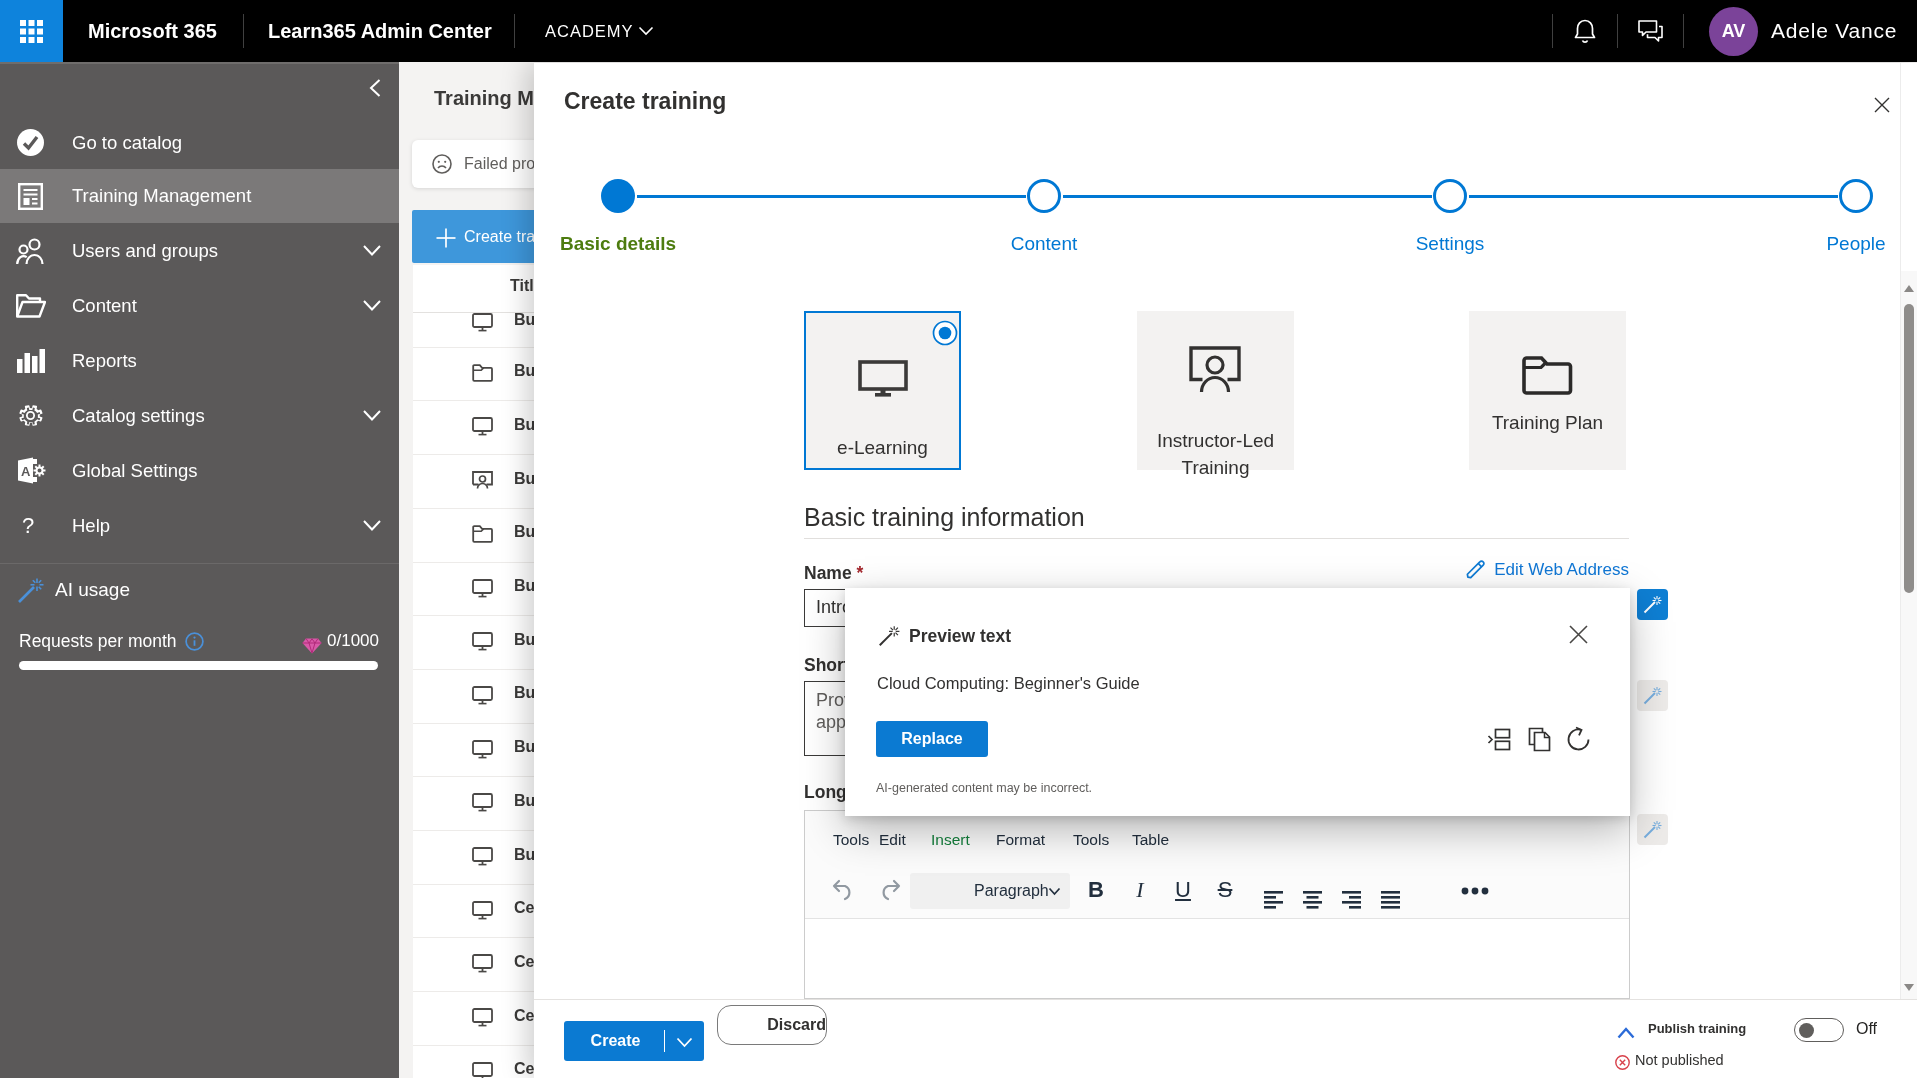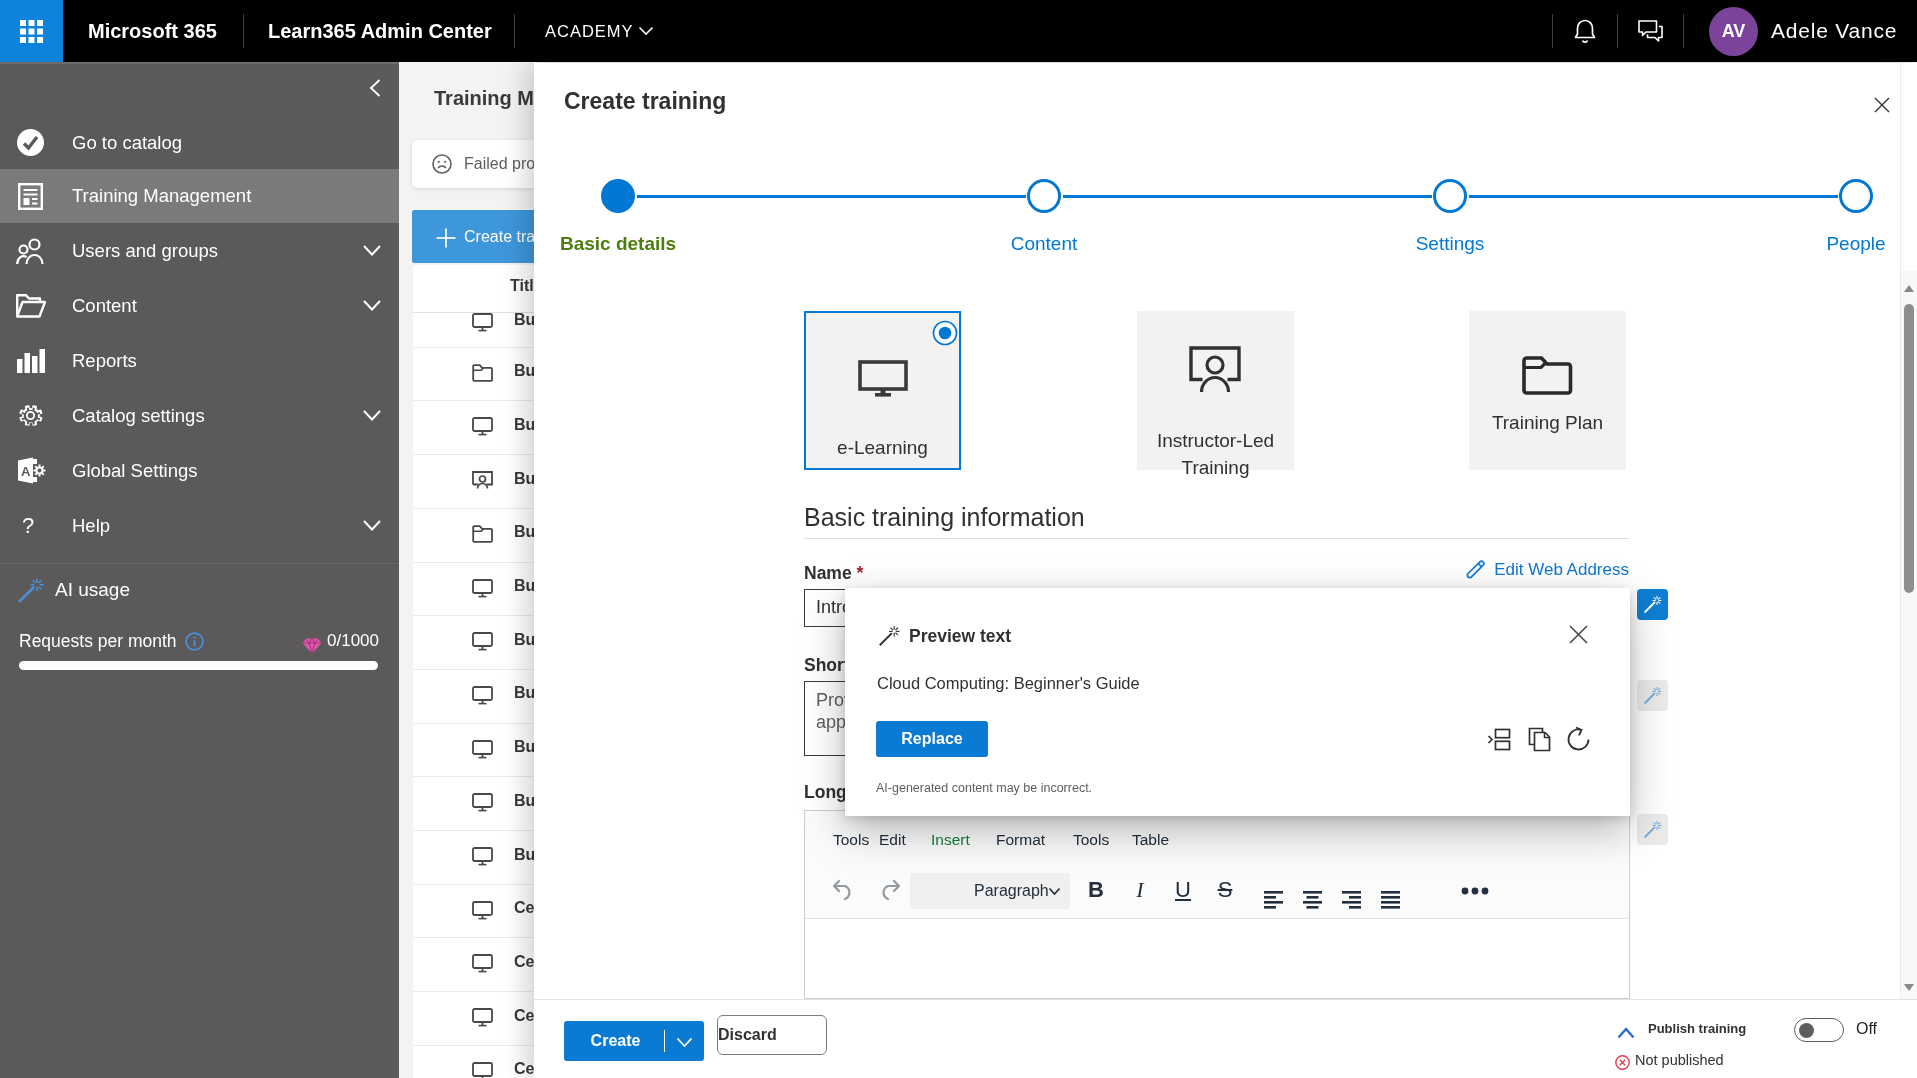--- a/index.html
+++ b/index.html
@@ -498,21 +498,21 @@
     </svg>
 
   <div class="abs" style="left:0;top:936px;width:1383px;height:79px;background:#fff;border-top:1px solid #e4e2e0;">
     <div class="abs" style="left:30px;top:21px;width:140px;height:40px;background:#0b7ad2;border-radius:3px;">
       <div class="abs" style="left:0;top:0;width:103px;height:40px;line-height:40px;text-align:center;font-size:16px;font-weight:700;color:#fff;">Create</div>
       <div class="abs" style="left:100px;top:9px;width:1px;height:22px;background:#fff;"></div>
       <svg class="abs" style="left:112px;top:16px;" width="17" height="11" viewBox="0 0 17 11">
           <path d="M1.5 1.5 L8.5 9 L15.5 1.5" fill="none" stroke="#fff" stroke-width="1.8"></path>
         </svg>
     </div>
-    <div class="abs" style="left:183px;top:15px;width:110px;height:40px;background:#fff;border:1.5px solid #7a7a7a;border-radius:6px;line-height:37px;text-align:left;font-size:16px;font-weight:600;color:#323130;">Discard</div>
+    <div class="abs" style="left:183px;top:5px;width:110px;height:40px;background:#fff;border:1.5px solid #7a7a7a;border-radius:14px;line-height:37px;text-align:right;font-size:16px;font-weight:600;color:#323130;">Discard</div>
     <svg class="abs" style="left:1083px;top:27px;" width="18" height="12" viewBox="0 0 18 12">
         <path d="M1.5 10.5 L9 2 L16.5 10.5" fill="none" stroke="#2b6bd8" stroke-width="2.4"></path>
       </svg>
     <div class="abs" style="left:1114px;top:21px;font-size:13px;font-weight:700;color:#323130;">Publish training</div>
     <div class="abs" style="left:1260px;top:18px;width:50px;height:24px;border:1px solid #605e5c;border-radius:12px;background:#fff;">
       <div class="abs" style="left:4px;top:3.5px;width:15px;height:15px;border-radius:50%;background:#605e5c;"></div>
     </div>
     <div class="abs" style="left:1322px;top:20px;font-size:16px;color:#252423;">Off</div>
     <svg class="abs" style="left:1081px;top:55px;" width="15" height="15" viewBox="0 0 15 15">
       <circle cx="7.5" cy="7.5" r="6.7" fill="none" stroke="#d8414b" stroke-width="1.4"></circle>

